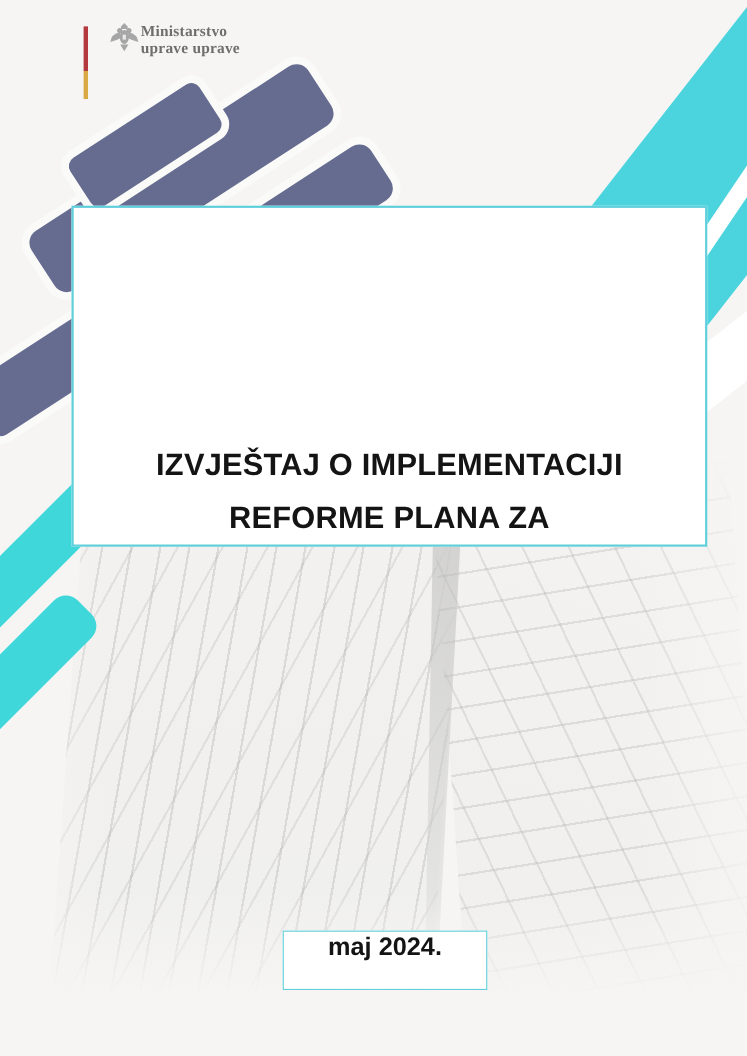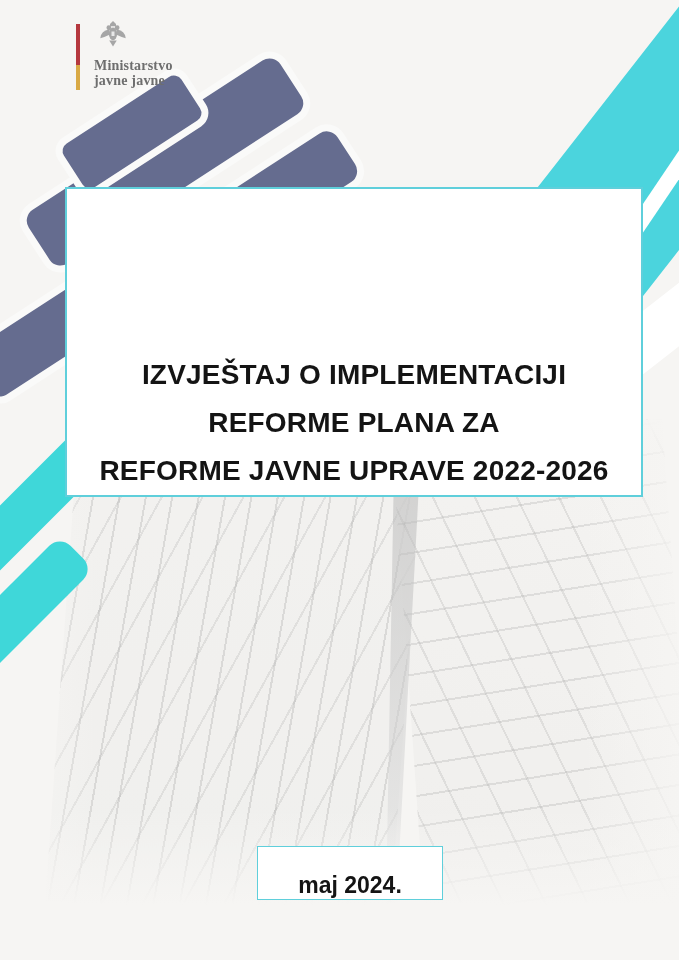--- a/index.html
+++ b/index.html
@@ -53,39 +53,39 @@
   .photo-fade{
     position:absolute;inset:0;
     background:
       linear-gradient(180deg, rgba(246,245,243,.95) 0%, rgba(246,245,243,0) 10%, rgba(246,245,243,0) 78%, rgba(246,245,243,1) 97%),
       linear-gradient(90deg, rgba(246,245,243,1) 0%, rgba(246,245,243,0) 14%, rgba(246,245,243,0) 86%, rgba(246,245,243,.85) 100%);
   }
   
   .logo{position:absolute;left:76px;top:18px;z-index:6;display:flex;}
   .flag-bar{width:4px;height:66px;margin-top:6px;
     background:linear-gradient(180deg,var(--flag-red,#b5383e) 0 62%,var(--flag-gold,#d9a944) 62% 100%);}
-  .logo-body{margin-left:14px;display:flex;flex-direction:column;align-items:flex-start;}
+  .logo-body{margin-left:14px;display:flex;flex-direction:row;align-items:flex-start;}
   .eagle{width:30px;height:36px;margin-left:4px;}
   .logo-text{font-family:"Liberation Serif", serif;font-weight:bold;
     font-size:14px;line-height:15px;color:#6e6e6e;margin-top:4px;letter-spacing:.2px;}
   
   .title-box{
     position:absolute;left:65px;top:187px;width:578px;height:310px;z-index:5;
     background:#ffffff;border:2px solid var(--box-border,#5fcfdb);box-sizing:border-box;
     display:flex;flex-direction:column;justify-content:flex-end;text-align:center;
   }
   .title-line{
     font-size:28px;font-weight:bold;color:#141414;line-height:48px;
     letter-spacing:.2px;white-space:nowrap;
   }
   
   .date-box{
     position:absolute;left:257px;top:846px;width:186px;height:54px;z-index:6;
     background:#ffffff;border:1.5px solid var(--box-border,#5fcfdb);box-sizing:border-box;
-    display:flex;align-items:flex-end;justify-content:center;
+    display:flex;align-items:flex-start;justify-content:center;
   }
   .date-label{font-size:23px;font-weight:bold;color:#141414;}
 </style>
 </head>
 <body>
 
 <div class="page">
 
   <div class="bar slate sb2"></div>
   <div class="bar slate sb1"></div>
@@ -114,28 +114,27 @@
           <circle cx="25.5" cy="11" r="3.2"></circle>
           <ellipse cx="20" cy="19" rx="5.5" ry="8.5"></ellipse>
           <path d="M15 13 Q4 15 3 25 Q10 23 16 20 Z"></path>
           <path d="M25 13 Q36 15 37 25 Q30 23 24 20 Z"></path>
           <path d="M15 28 L25 28 L20 36 Z"></path>
         </g>
         <rect x="18" y="16" width="4" height="6" fill="#e8e8e8"></rect>
       </svg>
       <div class="logo-text">
         <div>Ministarstvo</div>
-        <div>javne javne</div>
+        <div>uprave uprave</div>
       </div>
     </div>
   </header>
 
   <main class="title-box">
     <div class="title-line">IZVJEŠTAJ O IMPLEMENTACIJI</div>
     <div class="title-line">REFORME PLANA ZA</div>
-    <div class="title-line">REFORME JAVNE UPRAVE 2022-2026</div>
   </main>
 
   <div class="date-box">
     <span class="date-label">maj 2024.</span>
   </div>
 
 </div>
 
 </body></html>

